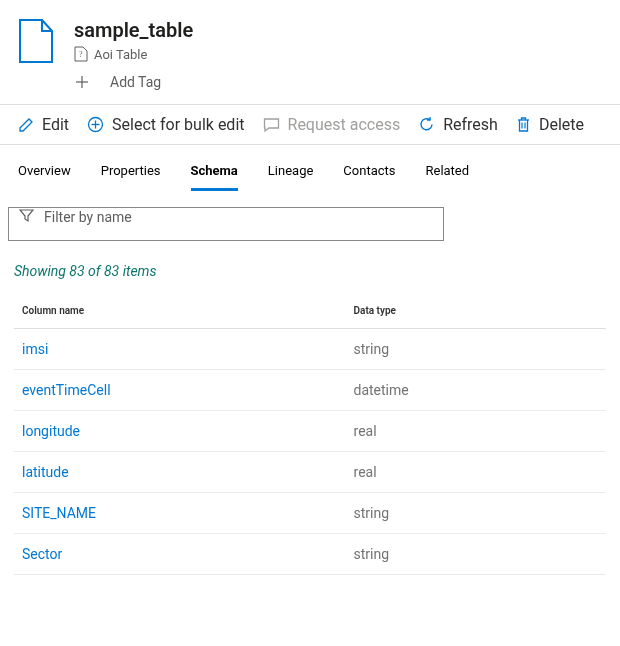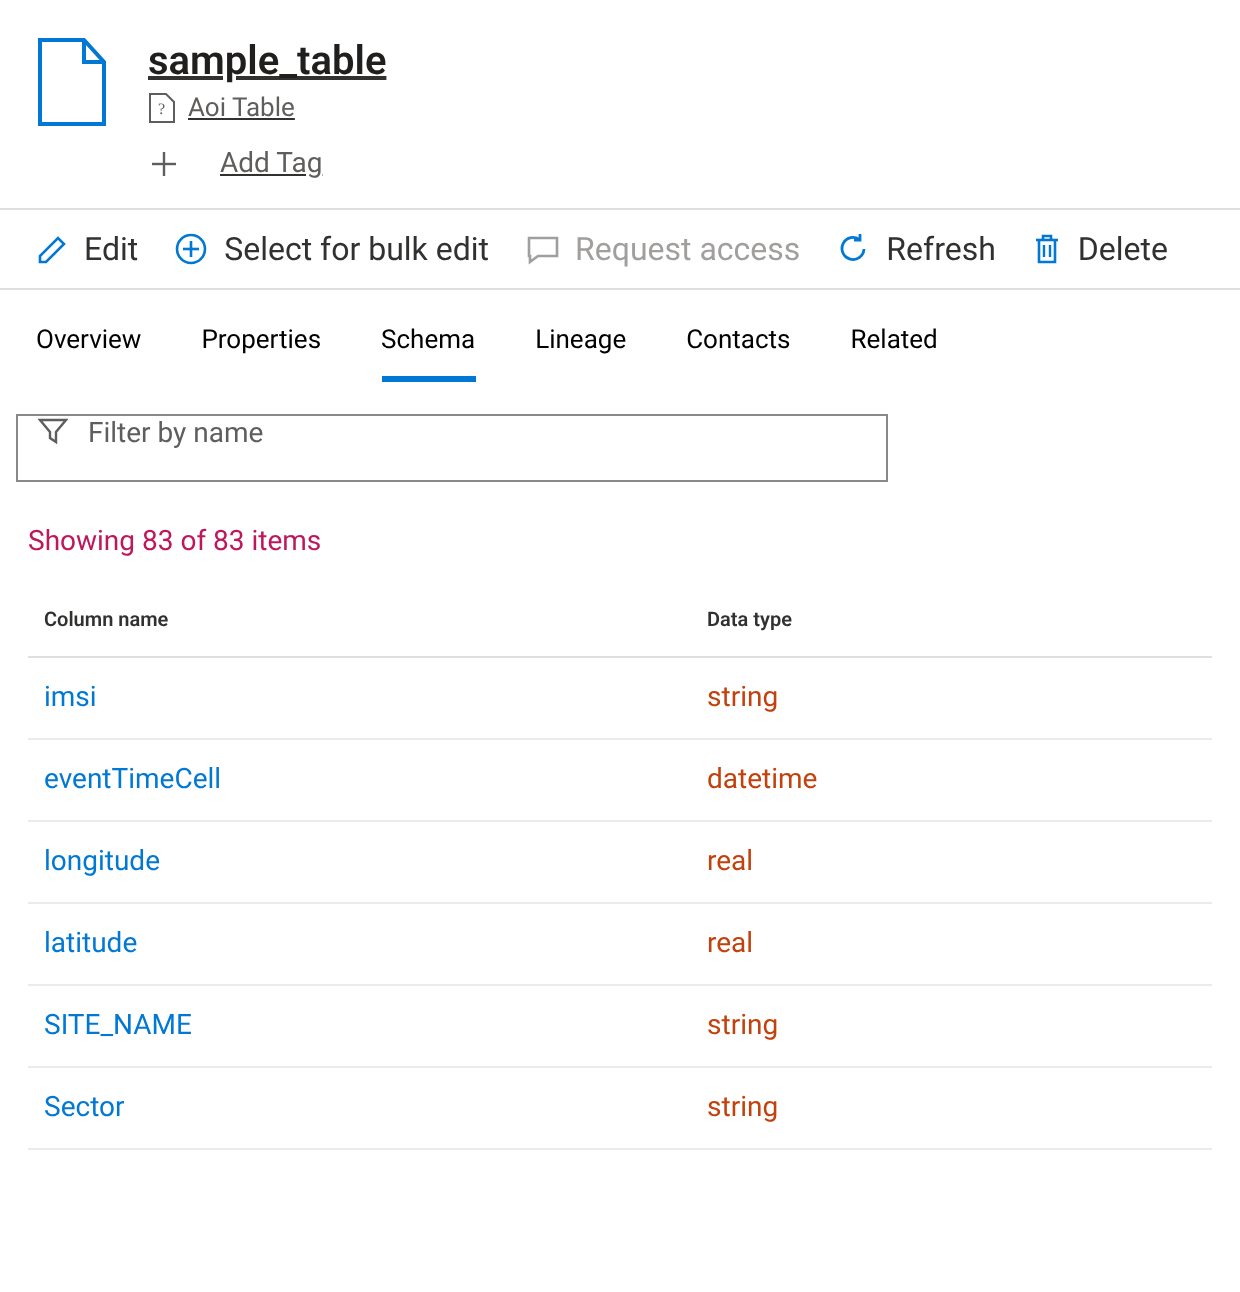--- a/index.html
+++ b/index.html
@@ -9,21 +9,20 @@
     font-size: 14px;
     color: #323130;
     background: #fff;
     width: 620px;
   }
   .header {
     display: flex;
     align-items: flex-start;
     padding: 18px 18px 14px 18px;
     gap: 20px;
-    text-decoration: underline;
   }
   .file-icon-box svg { display:block; }
   .title-block { display:flex; flex-direction:column; gap:4px;}
   .title {
     font-size: 20px;
     font-weight: 600;
     color: #201f1e;
     margin:0;
   }
   .subtype {
@@ -79,21 +78,21 @@
     gap:30px;
     padding:18px 18px 0 18px;
   }
   .tab {
     font-size:13px;
     color:#000000;
     padding-bottom:10px;
     cursor:pointer;
   }
   .tab.active {
-    font-weight:400;
+    font-weight:700;
     border-bottom:3px solid #0078d4;
   }
   .filter-wrap { padding:16px 8px 0 8px; }
   .filter-box {
     display:flex;
     align-items:flex-start;
     gap:8px;
     border:1px solid #8a8886;
     height:34px;
     padding:0 10px;
@@ -105,21 +104,22 @@
     flex:1;
     font-size:14px;
     font-family:inherit;
     color:#323130;
     background:transparent;
   }
   .filter-box input::placeholder { color:#605e5c; }
   .count {
     padding:22px 14px 14px 14px;
     font-size:14px;
-    color:#be185d;
+    color:#0f766e;
+    font-style:italic;
   }
   .table {
     width:calc(100% - 28px);
     margin:0 14px;
     border-collapse:collapse;
   }
   .table th {
     text-align:left;
     font-weight:600;
     font-size:10px;
@@ -131,21 +131,21 @@
     padding:12px 8px;
     border-bottom:1px solid #edebe9;
     font-size:14px;
   }
   .table td.col-name a {
     color:#0078d4;
     text-decoration:none;
     cursor:pointer;
   }
   .table td.col-type {
-    color:#c2410c;
+    color:#737373;
   }
   .col-name { width:56%; }
   .col-type { width:44%; }
 </style>
 </head>
 <body>
 
 <div class="header">
   <div class="file-icon-box">
     <svg width="36" height="46" viewBox="0 0 36 46" fill="none">

